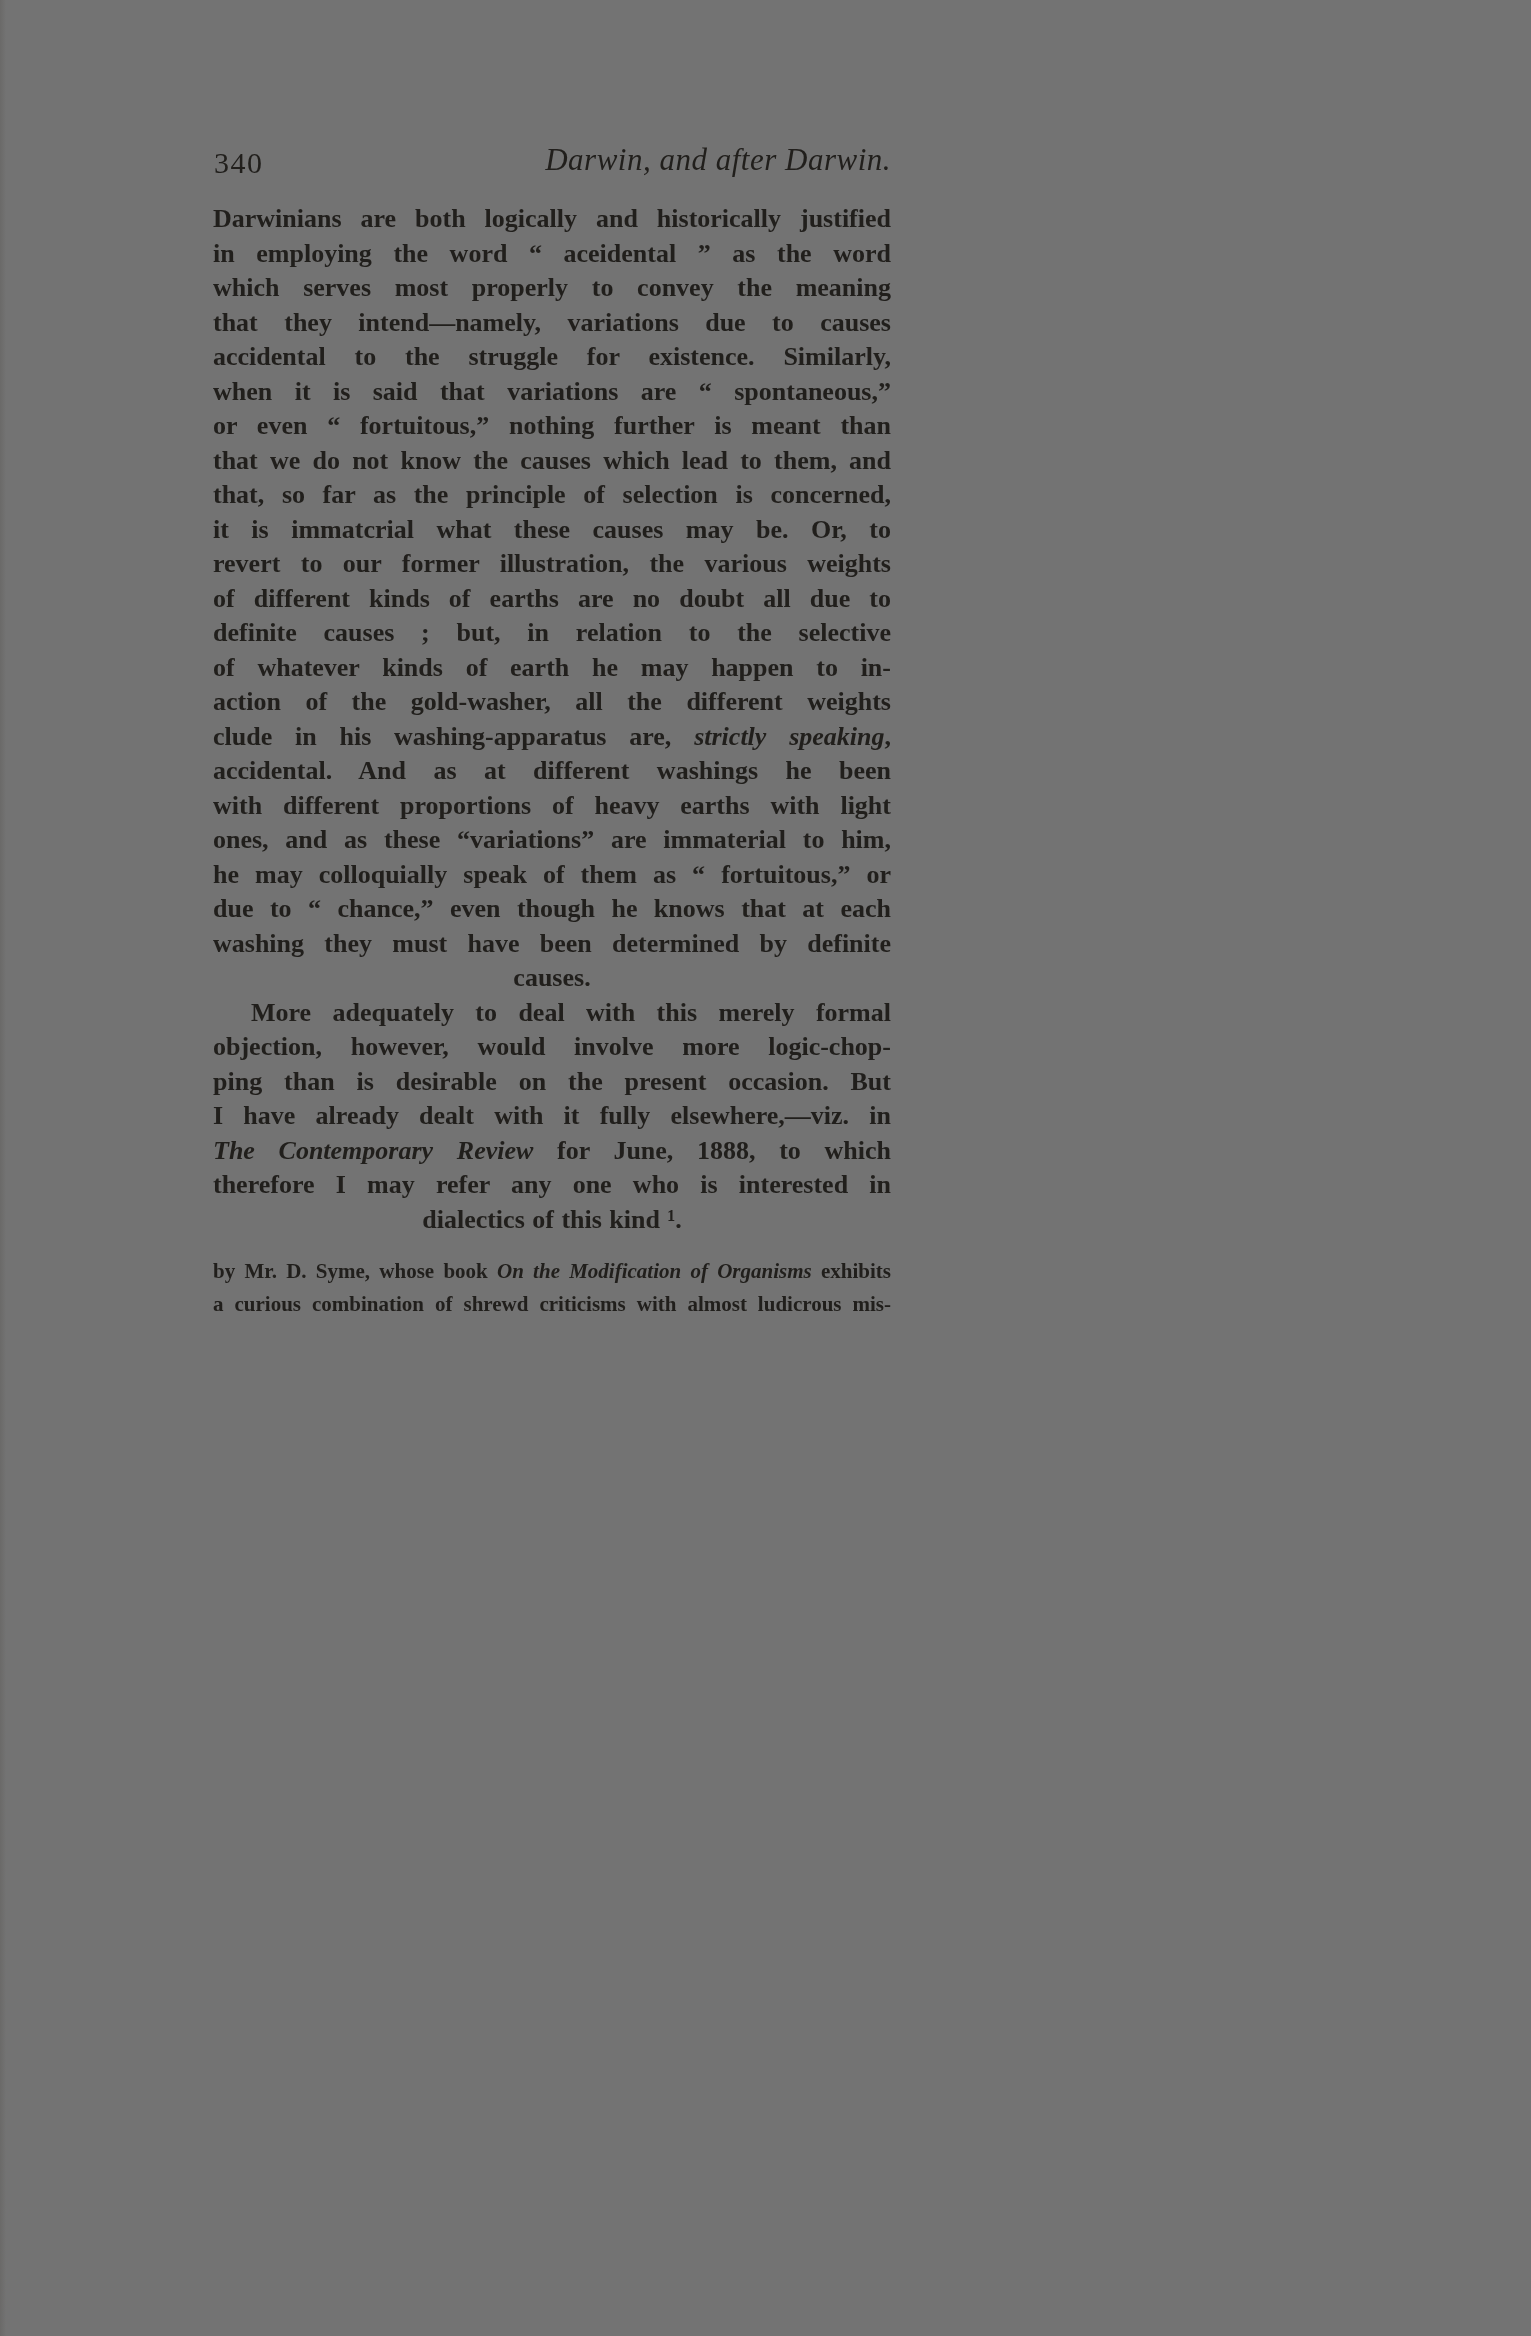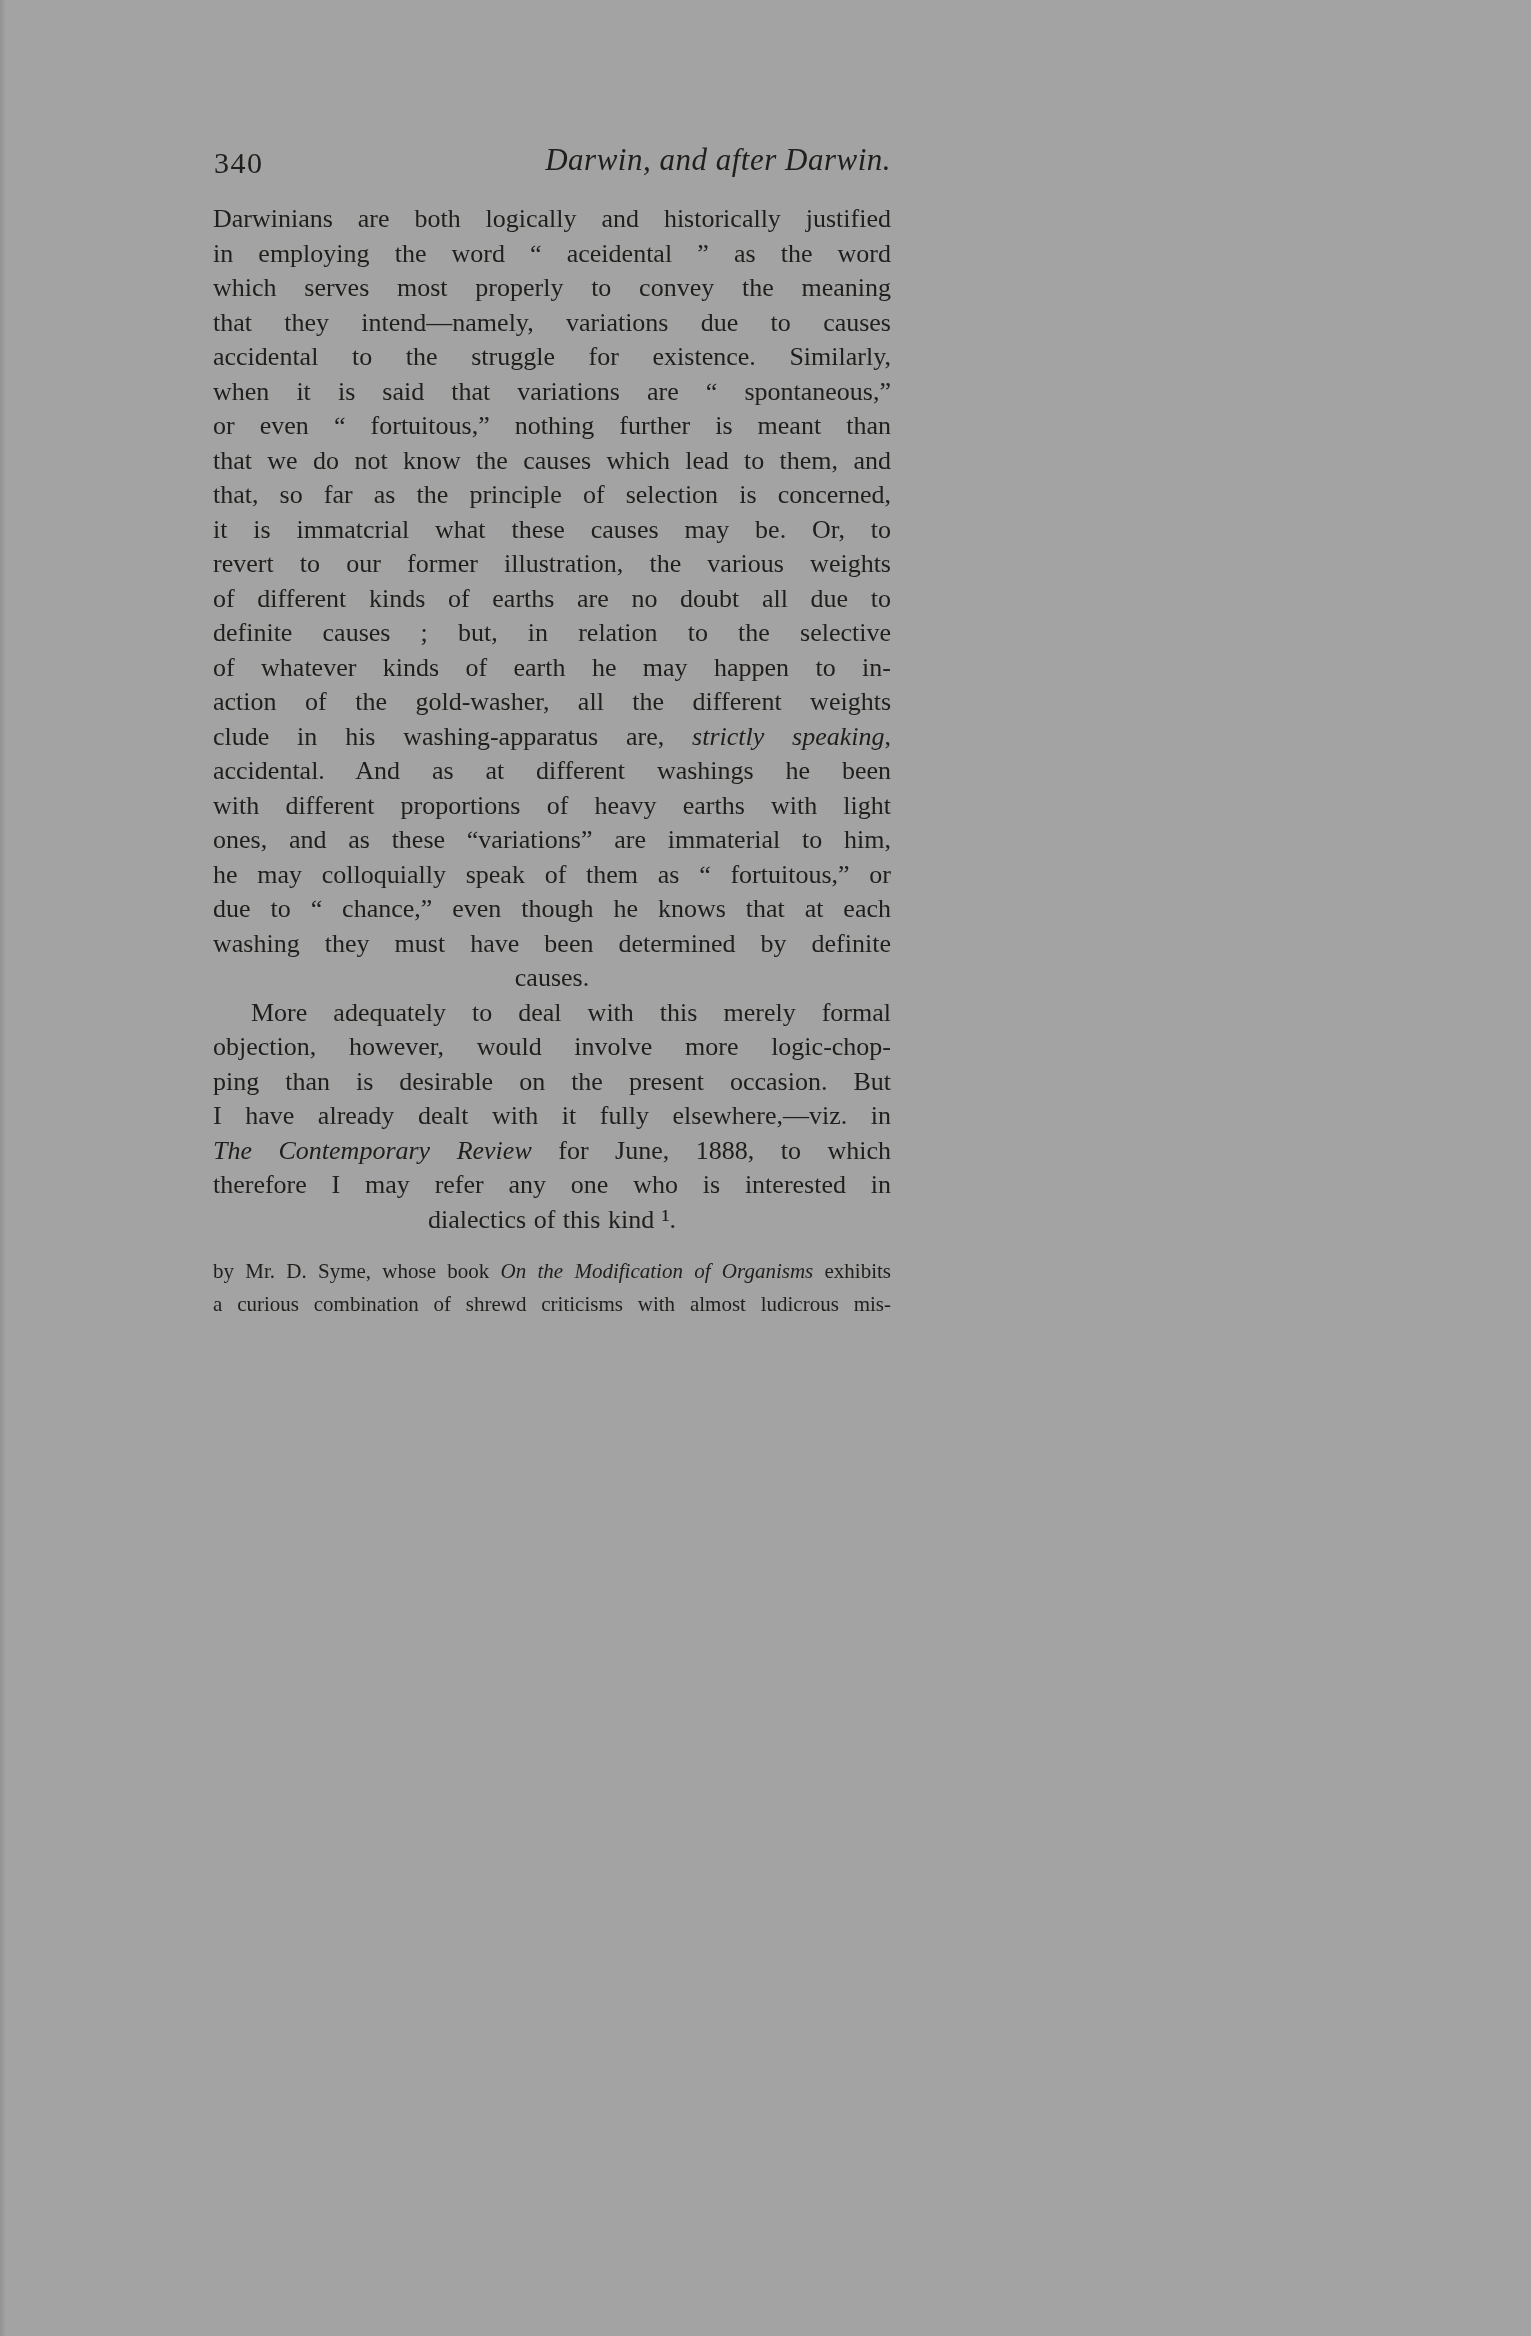--- a/index.html
+++ b/index.html
@@ -4,21 +4,21 @@
 <style>
   html, body {
     margin: 0;
     padding: 0;
     background: #f6f5f2;
   }
   .page {
     position: relative;
     width: 1531px;
     height: 2336px;
-    background: #a3a3a3;
+    background: #737373;
     overflow: hidden;
     font-family: "Liberation Serif", "DejaVu Serif", serif;
     color: #211f1c;
   }
   .edge-shadow {
     position: absolute;
     left: 0; top: 0; bottom: 0;
     width: 6px;
     background: linear-gradient(to right, rgba(60,55,48,0.16), rgba(60,55,48,0));
     pointer-events: none;
@@ -49,20 +49,21 @@
     letter-spacing: 0.5px;
   }
   .text-block {
     font-size: 26px;
     line-height: 34.5px;
     word-spacing: 1px;
   }
   .line {
     text-align: justify;
     overflow: hidden;
+    font-weight: bold;
   }
   .text-block .line { height: 34.5px; }
   .footnote .line { height: 33px; }
   .line::after {
     content: "";
     display: inline-block;
     width: 100%;
     height: 0;
   }
   .line.noj { text-align: center; }

